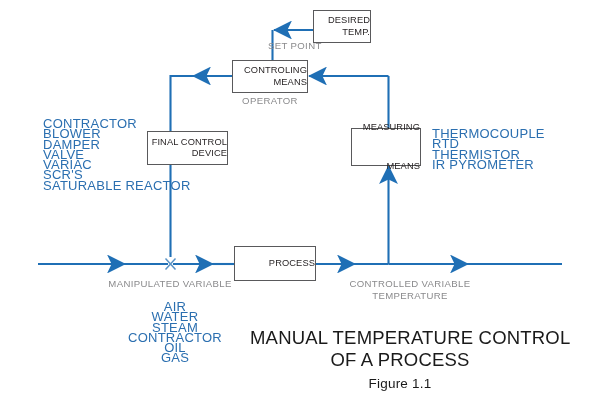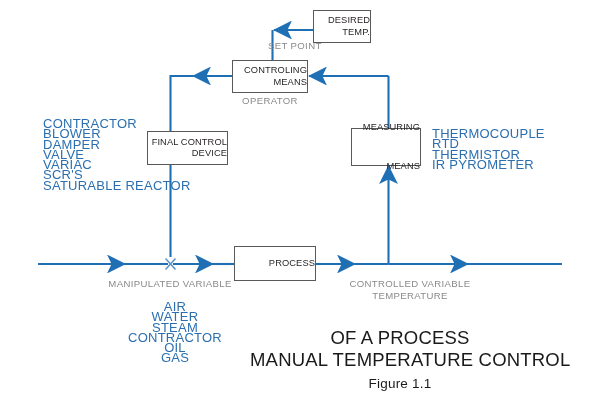--- a/index.html
+++ b/index.html
@@ -178,18 +178,18 @@
   <div class="blue-list" style="left:128px; top:302px;text-align:center;">
     <div>AIR</div>
     <div>WATER</div>
     <div>STEAM</div>
     <div>CONTRACTOR</div>
     <div>OIL</div>
     <div>GAS</div>
   </div>
 
   <div class="title-block" style="left:250px; top:327px; width:300px;">
+    <div class="title-line">MANUAL TEMPERATURE CONTROL</div>
     <div class="title-line">OF A PROCESS</div>
-    <div class="title-line">MANUAL TEMPERATURE CONTROL</div>
     <div class="figure-caption">Figure 1.1</div>
   </div>
 
 </div>
 
 </body></html>

